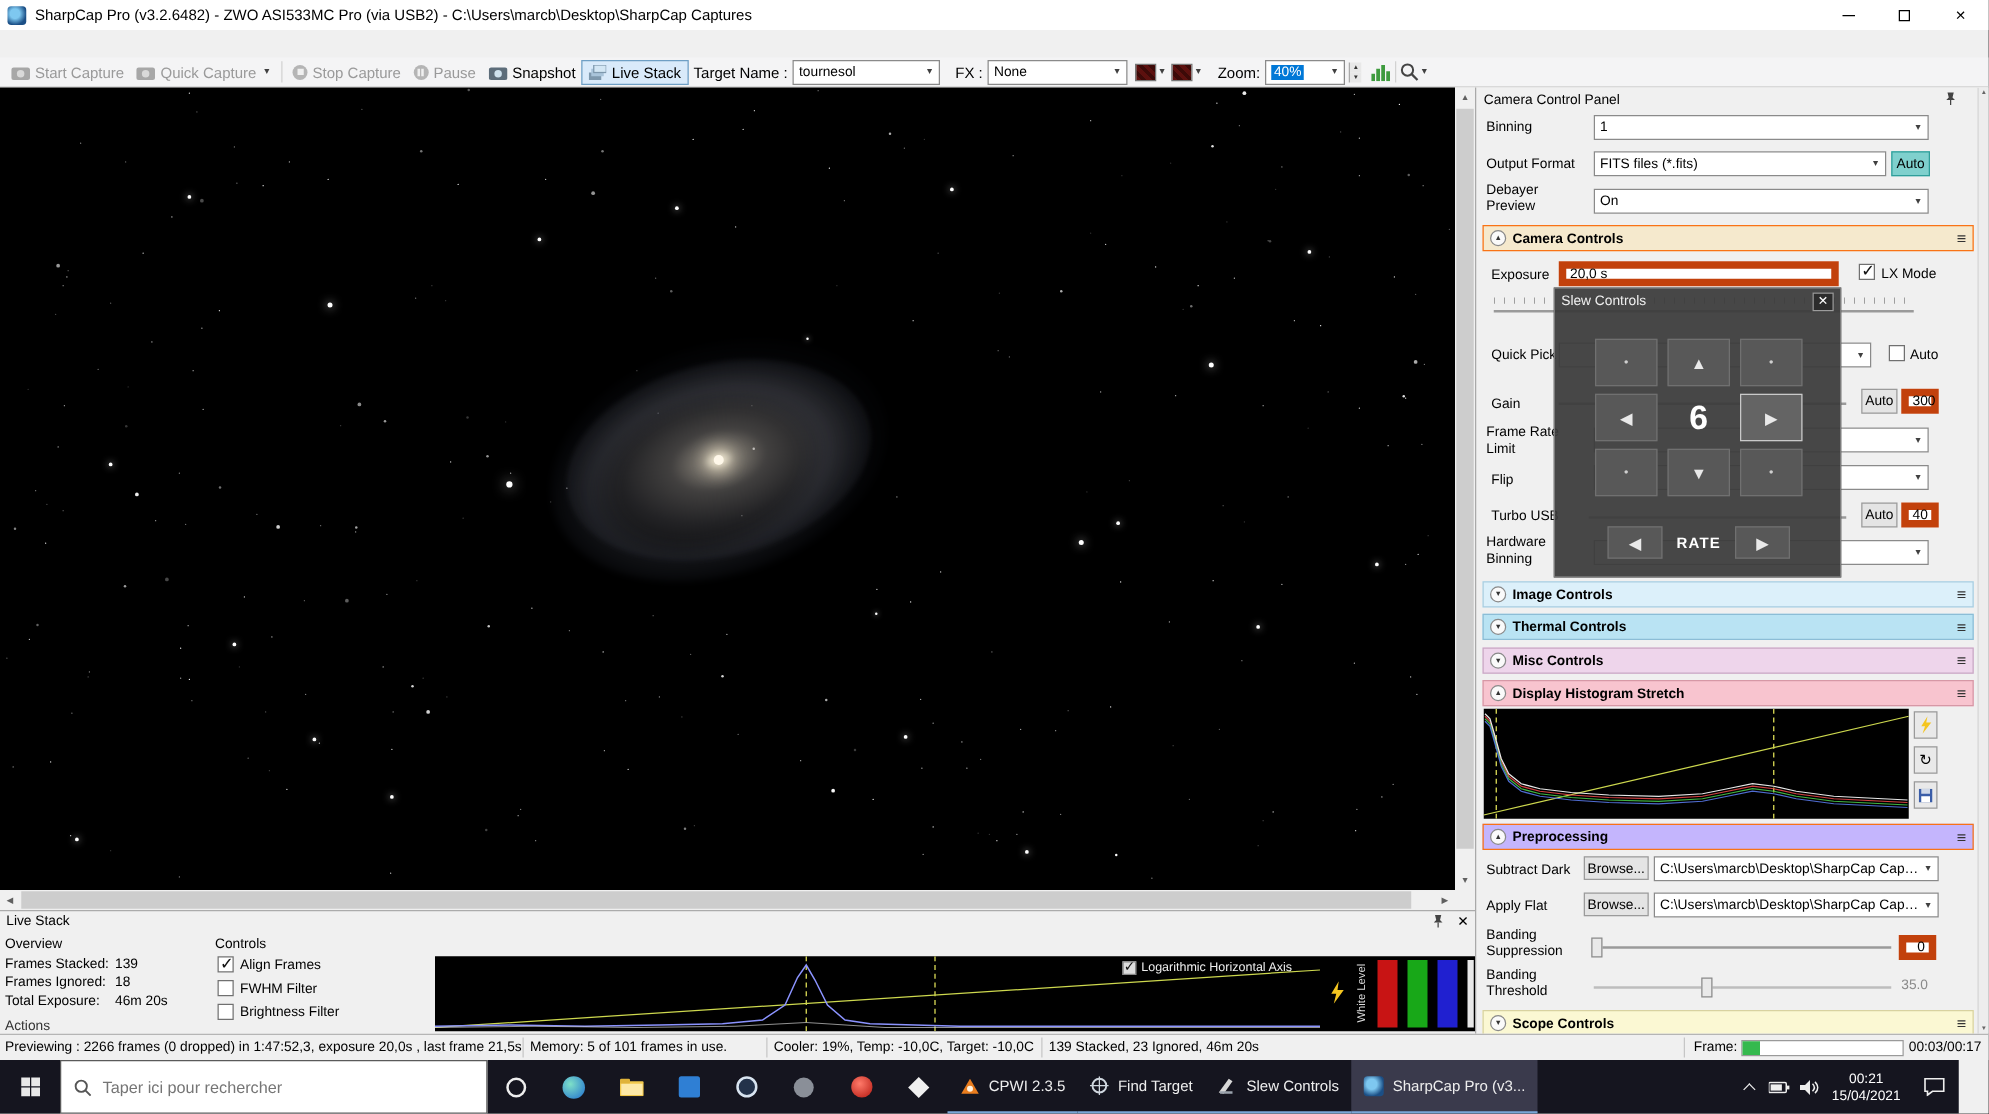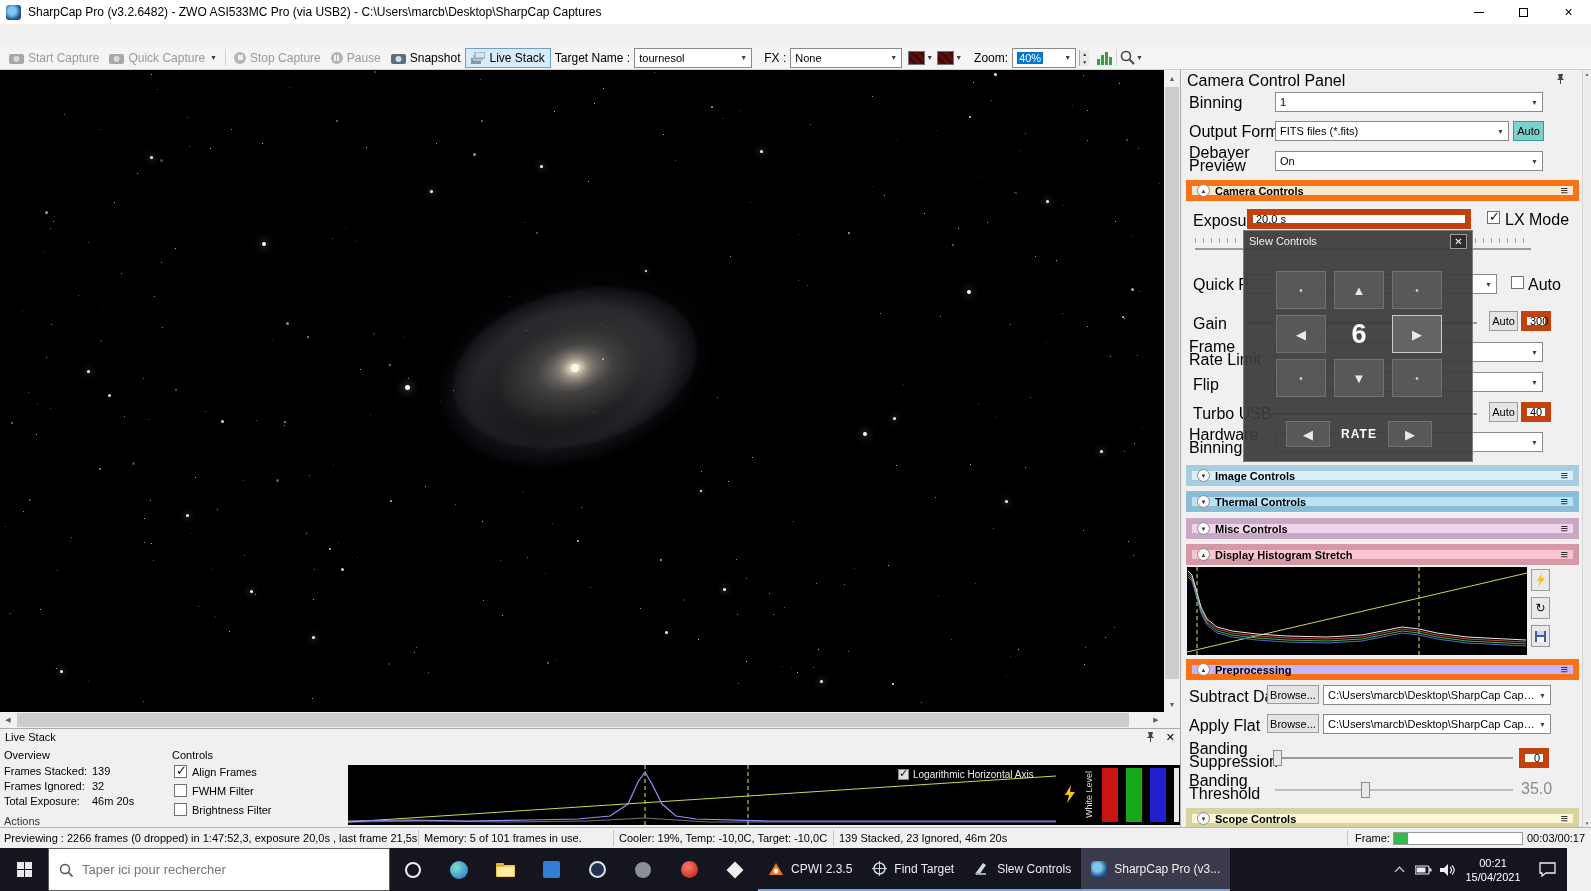--- a/index.html
+++ b/index.html
@@ -37,28 +37,28 @@
     background:radial-gradient(ellipse at 50% 50%,rgba(255,250,234,0.95) 0%,rgba(236,226,209,0.55) 7%,rgba(193,188,186,0.34) 22%,rgba(142,142,152,0.24) 45%,rgba(92,95,110,0.14) 68%,rgba(45,48,60,0.06) 85%,rgba(0,0,0,0) 100%)}
   .galaxy-arms{position:absolute;left:436px;top:206px;width:278px;height:184px;transform:rotate(-18deg);border-radius:50%;opacity:.35;filter:blur(3px);
     background:radial-gradient(ellipse at 46% 54%,rgba(0,0,0,0) 0 34%,rgba(150,160,190,0.35) 46%,rgba(60,70,95,0.18) 62%,rgba(0,0,0,0) 78%)}
   .galaxy-core{position:absolute;left:571px;top:294px;width:8px;height:8px;border-radius:50%;background:#fff8ea;box-shadow:0 0 14px 5px rgba(255,244,214,.8)}
   
   .sb{position:absolute;background:#f0f0f0}
   .sb-arrow{position:absolute;color:#606060;font-size:7px;width:16px;height:16px;display:flex;align-items:center;justify-content:center}
   .sb-thumb{position:absolute;background:#cdcdcd}
   
   .panel{position:absolute;left:1180px;top:70px;width:411px;height:757px;background:#f0f0f0;border-left:1px solid #a9a9a9;overflow:hidden}
-  .plabel{position:absolute;font-size:16px;line-height:13px}
+  .plabel{position:absolute;font-size:11px;line-height:13px}
   .pcombo{position:absolute;height:20px}
   .wbtn{position:absolute;background:#e4e4e4;border:1px solid #9b9b9b;display:flex;align-items:center;justify-content:center;font-size:11px}
   .wbtn.teal{background:#7fd0cd;border-color:#2f9e9a}
   .vbox{position:absolute;height:20px;background:#fff;border:6px solid #c2410c;display:flex;align-items:center;padding:0 3px}
   .chk{position:absolute;width:13px;height:13px;background:#fff;border:1px solid #707070}
   .chk.on::before{content:"✓";position:absolute;left:1px;top:-3px;font-size:13px;color:#111}
-  .sec{position:absolute;left:5px;width:393px;height:21px;border:6px solid #f97316;display:flex;align-items:center;padding:0 5px;font-weight:bold;font-size:11px}
+  .sec{position:absolute;left:5px;width:393px;height:21px;border:1px solid #f97316;display:flex;align-items:center;padding:0 5px;font-weight:bold;font-size:11px}
   .sec .chev{width:13px;height:13px;border:1px solid #8a8a8a;border-radius:50%;background:#fafafa;font-size:6px;line-height:12px;text-align:center;margin-right:5px;color:#333;flex:0 0 auto;font-weight:normal}
   .sec .ham{margin-left:auto;font-size:13px;font-weight:normal;color:#333}
   .ticks{position:absolute;height:5px;background:repeating-linear-gradient(90deg,#9f9f9f 0 1px,rgba(0,0,0,0) 1px 8px)}
   .slider-line{position:absolute;height:2px;background:#9a9a9a}
   .slider-thumb{position:absolute;width:9px;height:16px;background:#e9e9e9;border:1px solid #8a8a8a}
   .histbox{position:absolute;left:6px;width:340px;background:#000}
   .side-btn{position:absolute;left:350px;width:19px;height:22px;background:#e9e9e9;border:1px solid #9a9a9a;display:flex;align-items:center;justify-content:center}
   .pscroll{position:absolute;left:401px;top:0;width:9px;height:757px;background:#ededed;border-left:1px solid #d6d6d6}
   
   .slew{position:absolute;left:1243px;top:230px;width:230px;height:232px;background:rgba(60,60,60,0.94);border:1px solid #7b7b7b;z-index:30;color:#fff}
@@ -730,21 +730,21 @@
             <rect x="5" y="7" width="1" height="4" fill="#444"></rect>
           </svg>
         <span style="font-size:11px">✕</span>
       </span>
     </div>
 
     <span class="abs" style="left:4px;top:20px">Overview</span>
     <span class="abs" style="left:4px;top:36px">Frames Stacked:</span>
     <span class="abs" style="left:92px;top:36px">139</span>
     <span class="abs" style="left:4px;top:51px">Frames Ignored:</span>
-    <span class="abs" style="left:92px;top:51px">32</span>
+    <span class="abs" style="left:92px;top:51px">18</span>
     <span class="abs" style="left:4px;top:66px">Total Exposure:</span>
     <span class="abs" style="left:92px;top:66px">46m 20s</span>
     <span class="abs" style="left:4px;top:86px;color:#333">Actions</span>
 
     <span class="abs" style="left:172px;top:20px">Controls</span>
     <span class="chk on" style="left:174px;top:36px"></span>
     <span class="abs" style="left:192px;top:37px">Align Frames</span>
     <span class="chk" style="left:174px;top:55px"></span>
     <span class="abs" style="left:192px;top:56px">FWHM Filter</span>
     <span class="chk" style="left:174px;top:74px"></span>

